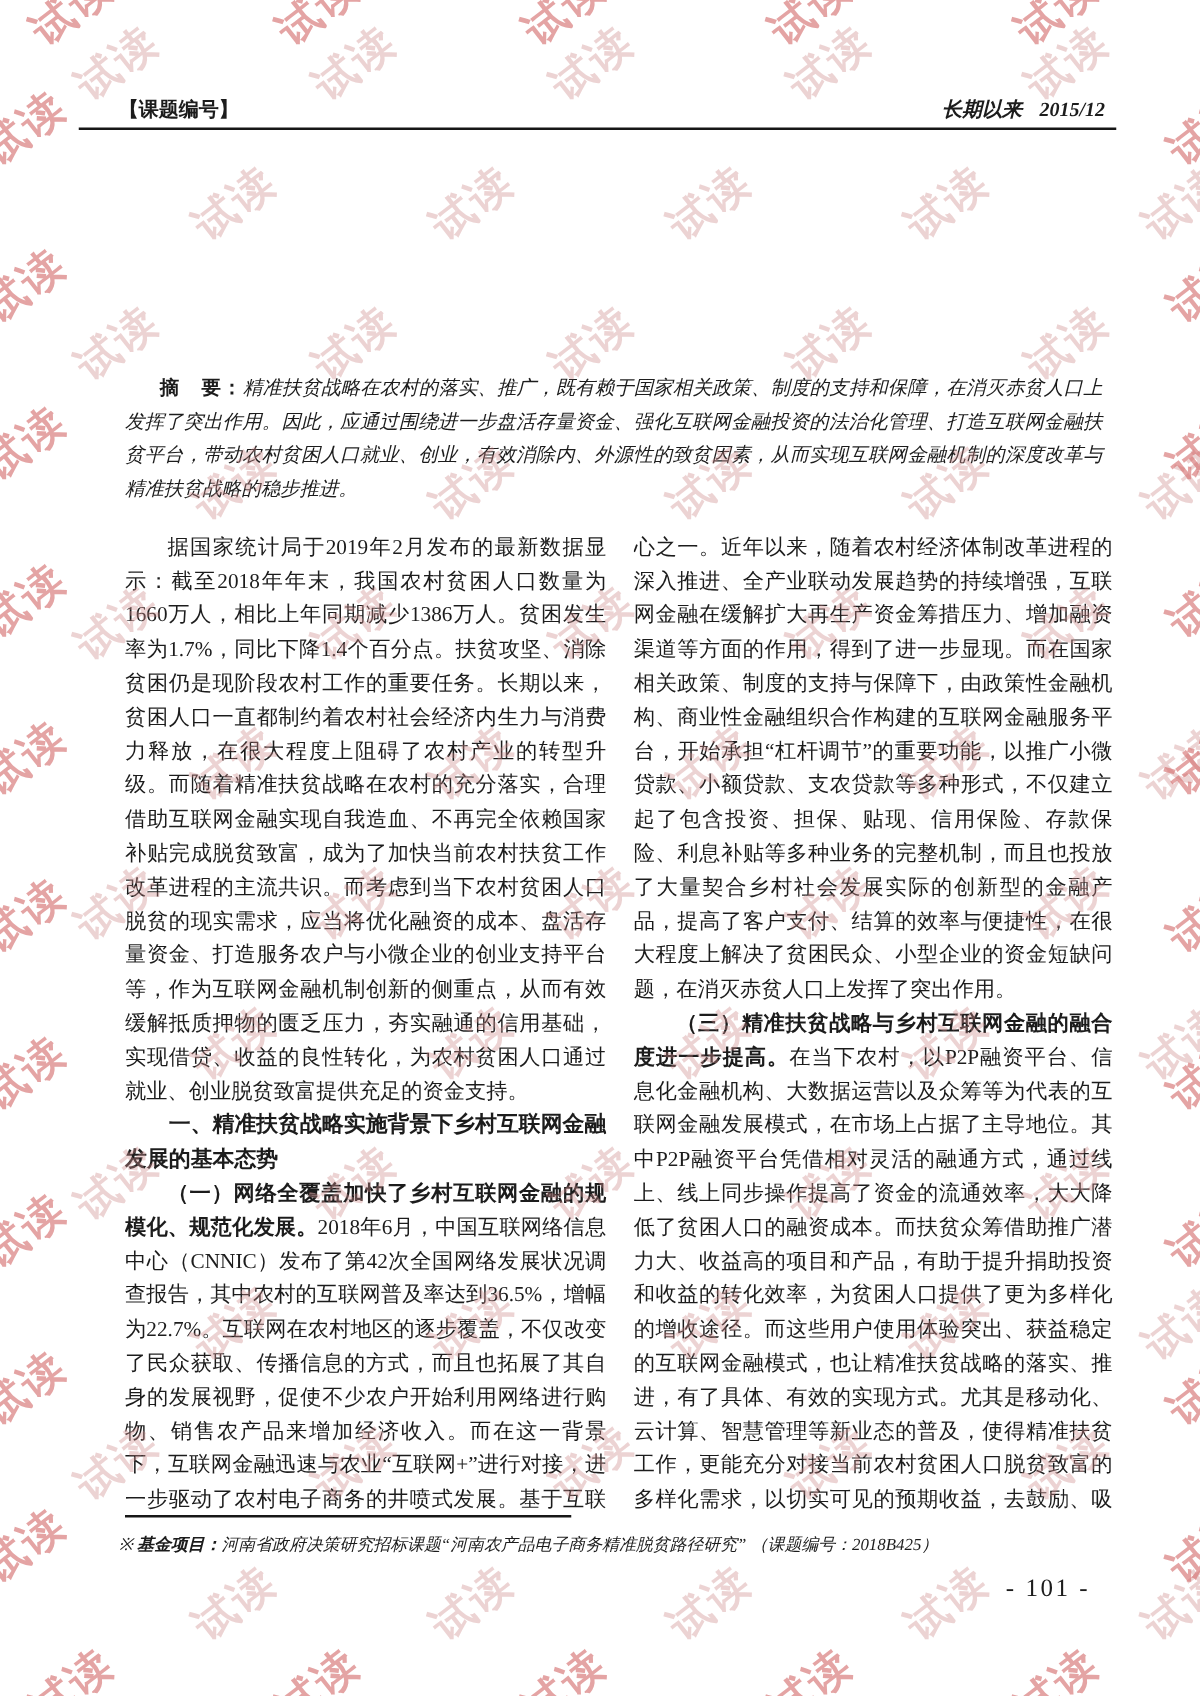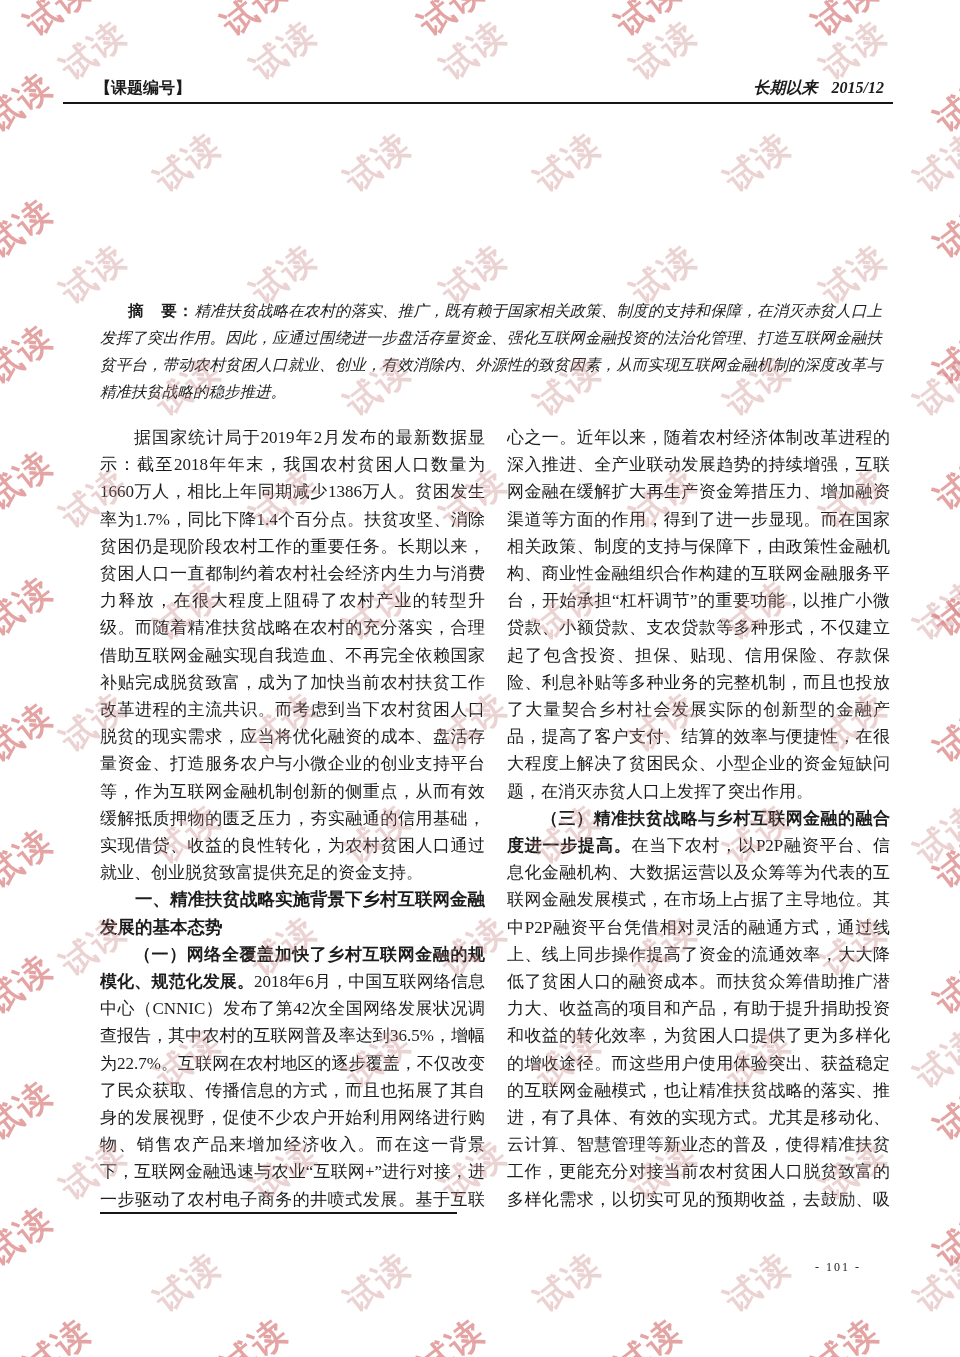--- a/index.html
+++ b/index.html
@@ -71,22 +71,22 @@
     font-weight:700;
   }
   
   .fn-rule{position:absolute;left:100px;top:1212px;width:357px;height:2px;background:#161616;z-index:2;}
   .footnote{
     position:absolute;left:95px;top:1226px;width:790px;z-index:2;
     font-size:13.5px;font-style:italic;line-height:20px;
   }
   .footnote .fn-label{font-weight:bold;}
   .page-num{
-    position:absolute;right:99px;top:1260px;z-index:2;
-    font-size:12px;letter-spacing:2px;text-align:right;
+    position:absolute;right:88px;top:1260px;z-index:2;
+    font-size:20px;letter-spacing:2px;text-align:right;
   }
 </style>
 </head>
 <body>
 
 <div class="page">
 
   <div class="hdr-left">【课题编号】</div>
   <div class="hdr-right">
     <span>长期以来</span><span class="issue">2015/12</span>
@@ -104,20 +104,24 @@
         <h3>一、精准扶贫战略实施背景下乡村互联网金融发展的基本态势</h3>
         <p><b>（一）网络全覆盖加快了乡村互联网金融的规模化、规范化发展。</b><span>2018年6月，中国互联网络信息中心（CNNIC）发布了第42次全国网络发展状况调查报告，其中农村的互联网普及率达到36.5%，增幅为22.7%。互联网在农村地区的逐步覆盖，不仅改变了民众获取、传播信息的方式，而且也拓展了其自身的发展视野，促使不少农户开始利用网络进行购物、销售农产品来增加经济收入。而在这一背景下，互联网金融迅速与农业“互联网+”进行对接，进一步驱动了农村电子商务的井喷式发展。基于互联网搭建的P2P平台、金融服务咨询机构、依托电商公司营销金融产品服务的第三方组织等新型金融机构，利用互联网、移动互联网展开宣传与推广，在传播现代化金融发展观念的同时，也为农村民众提供了更为便捷丰富的支付、融通、投资以及信息中介等金融服务，由此推动了农村互联网金融行业朝向规模化、规范化发展。</span></p>
       </div>
     <div class="col col-right">
         <p class="noindent"><span>心之一。近年以来，随着农村经济体制改革进程的深入推进、全产业联动发展趋势的持续增强，互联网金融在缓解扩大再生产资金筹措压力、增加融资渠道等方面的作用，得到了进一步显现。而在国家相关政策、制度的支持与保障下，由政策性金融机构、商业性金融组织合作构建的互联网金融服务平台，开始承担“杠杆调节”的重要功能，以推广小微贷款、小额贷款、支农贷款等多种形式，不仅建立起了包含投资、担保、贴现、信用保险、存款保险、利息补贴等多种业务的完整机制，而且也投放了大量契合乡村社会发展实际的创新型的金融产品，提高了客户支付、结算的效率与便捷性，在很大程度上解决了贫困民众、小型企业的资金短缺问题，在消灭赤贫人口上发挥了突出作用。</span></p>
         <p><b>（三）精准扶贫战略与乡村互联网金融的融合度进一步提高。</b><span>在当下农村，以P2P融资平台、信息化金融机构、大数据运营以及众筹等为代表的互联网金融发展模式，在市场上占据了主导地位。其中P2P融资平台凭借相对灵活的融通方式，通过线上、线上同步操作提高了资金的流通效率，大大降低了贫困人口的融资成本。而扶贫众筹借助推广潜力大、收益高的项目和产品，有助于提升捐助投资和收益的转化效率，为贫困人口提供了更为多样化的增收途径。而这些用户使用体验突出、获益稳定的互联网金融模式，也让精准扶贫战略的落实、推进，有了具体、有效的实现方式。尤其是移动化、云计算、智慧管理等新业态的普及，使得精准扶贫工作，更能充分对接当前农村贫困人口脱贫致富的多样化需求，以切实可见的预期收益，去鼓励、吸引贫困人群，借助互联网金融进行就业和创业，由此进一步提高了扶贫工作的针对性、实效性。</span></p>
       </div>
   </div>
 
   <div class="fn-rule"></div>
+  <div class="footnote">
+    <span>※</span>
+    <span class="fn-label">基金项目：</span><span>河南省政府决策研究招标课题“河南农产品电子商务精准脱贫路径研究” （课题编号：2018B425）</span>
+  </div>
 
   <div class="page-num">- 101 -</div>
 
   <div class="wm-layer">
       <span class="wm" style="left: 58px; top: 28px; color: rgba(206, 140, 140, 0.38);">试读</span>
       <span class="wm" style="left: 248px; top: 28px; color: rgba(206, 140, 140, 0.38);">试读</span>
       <span class="wm" style="left: 438px; top: 28px; color: rgba(206, 140, 140, 0.38);">试读</span>
       <span class="wm" style="left: 628px; top: 28px; color: rgba(206, 140, 140, 0.38);">试读</span>
       <span class="wm" style="left: 818px; top: 28px; color: rgba(206, 140, 140, 0.38);">试读</span>
       <span class="wm" style="left: 152px; top: 140px; color: rgba(206, 140, 140, 0.38);">试读</span>

